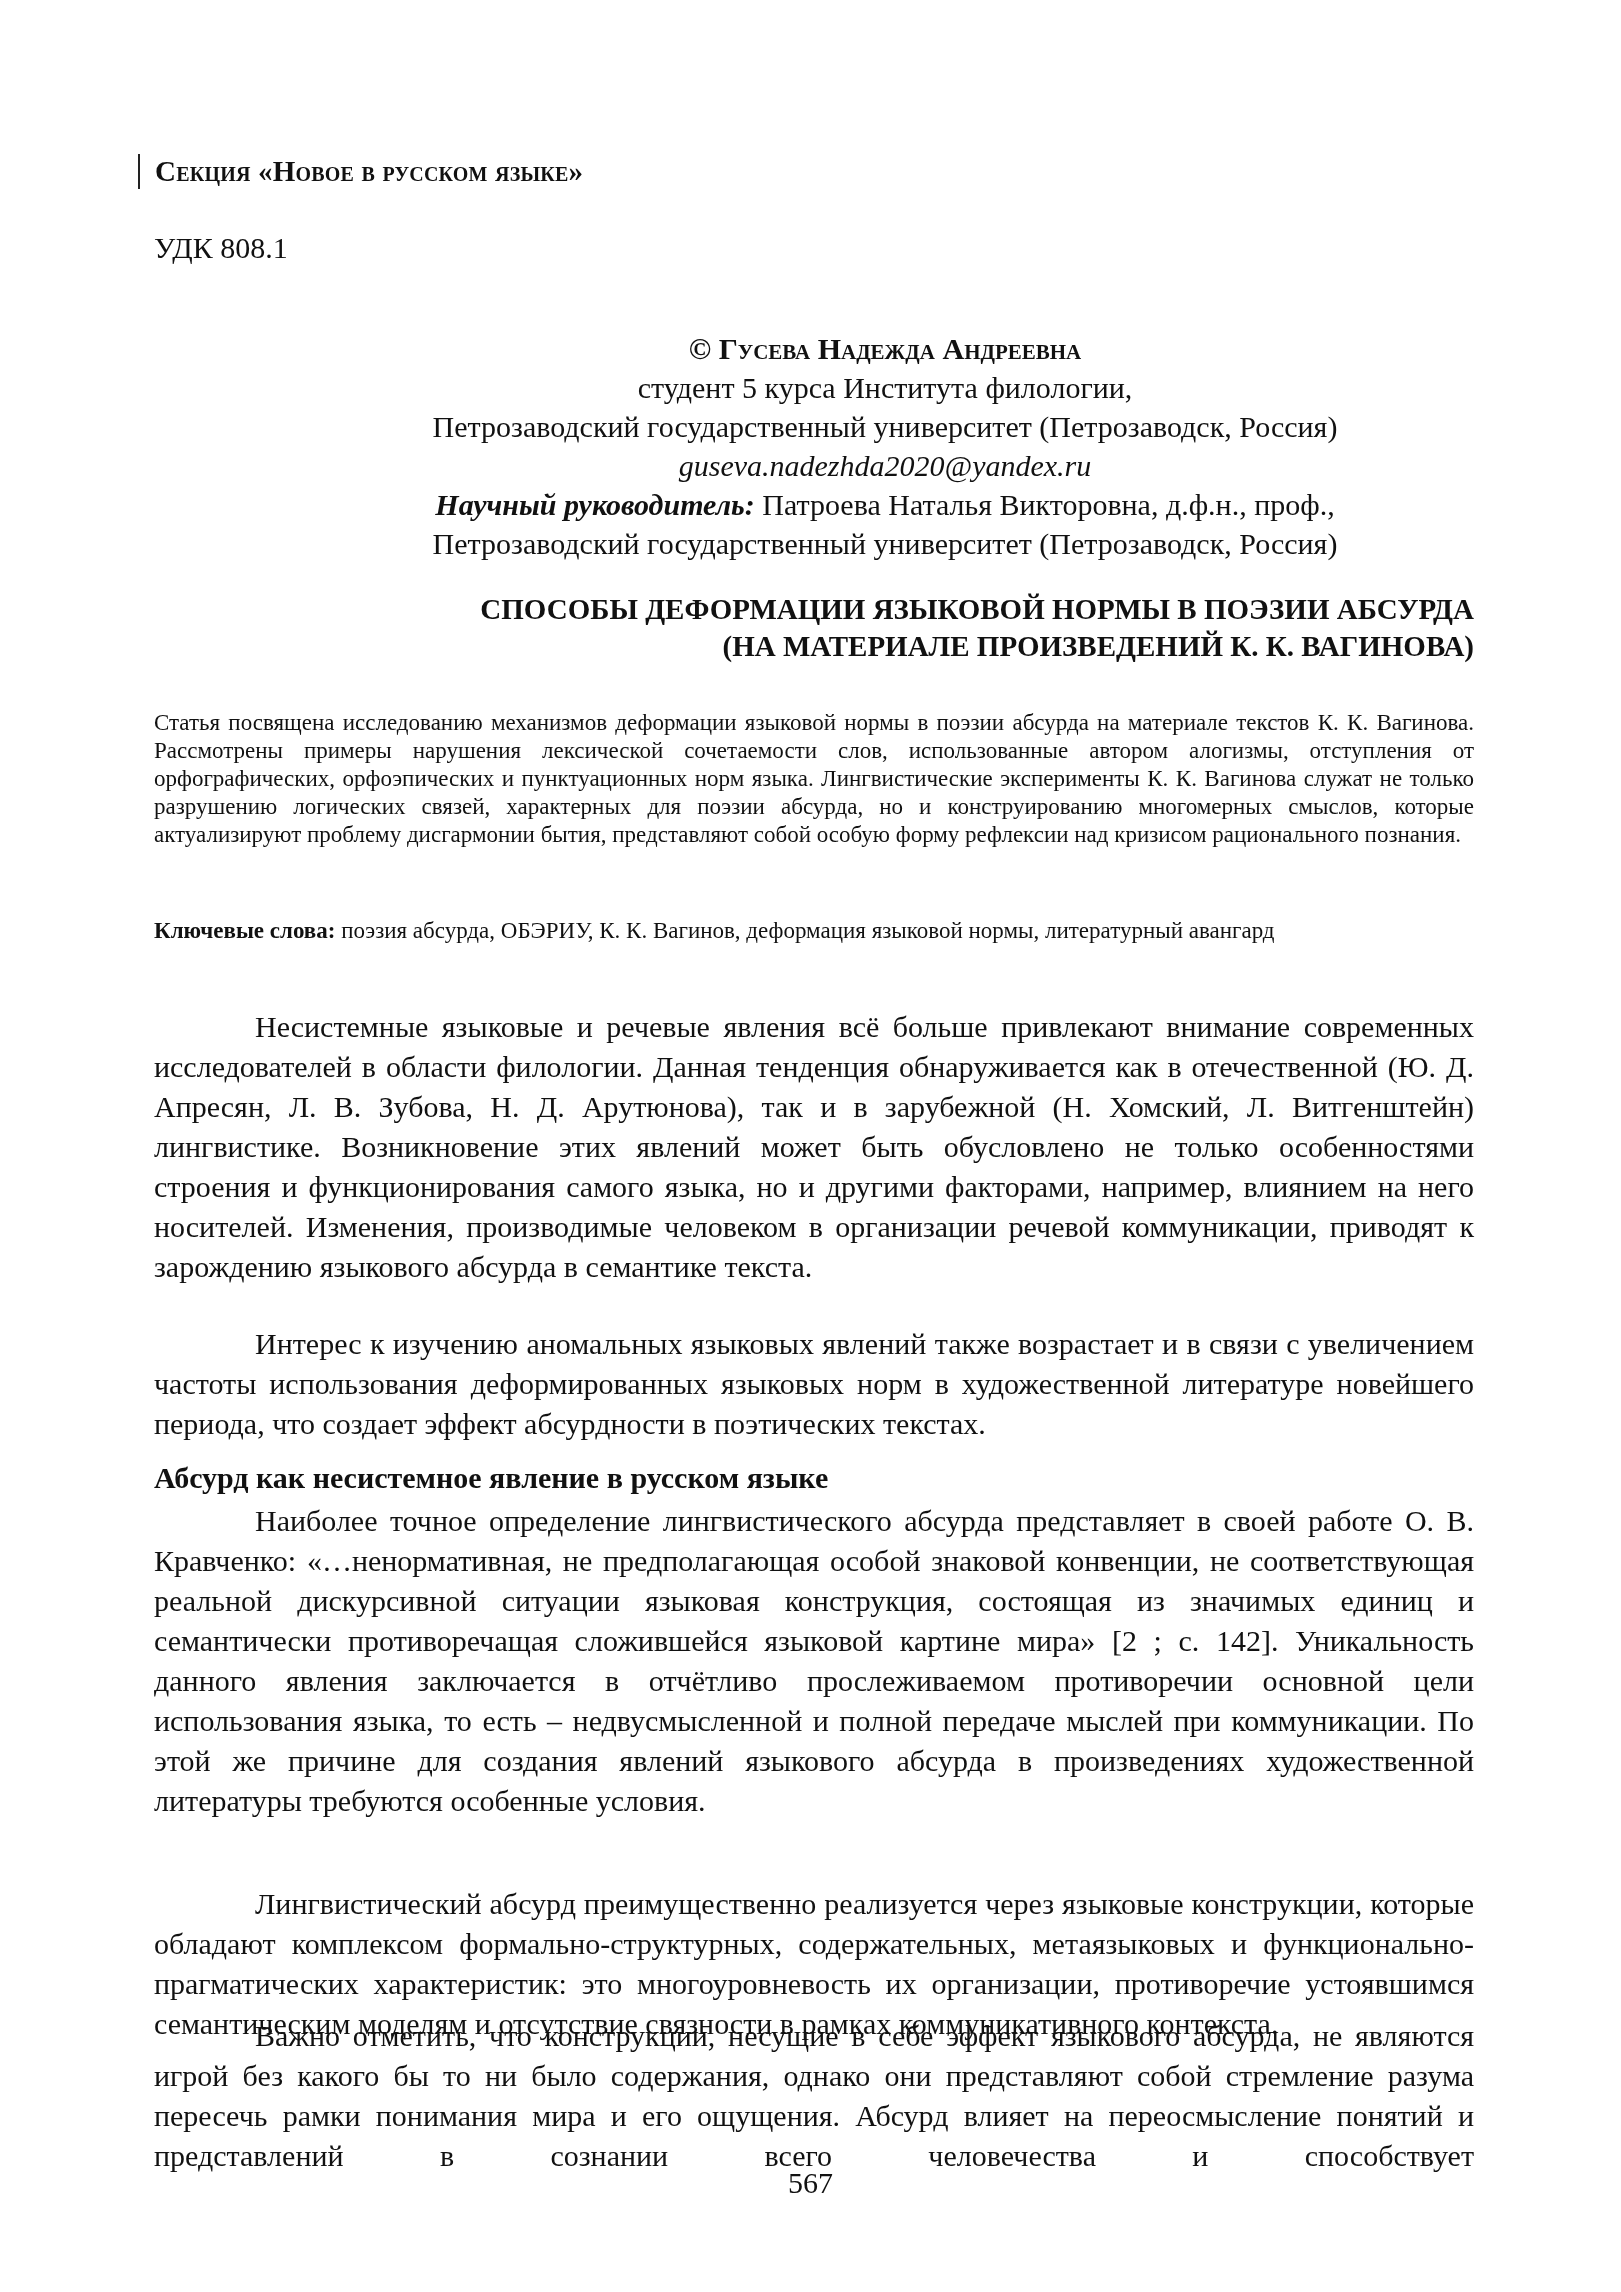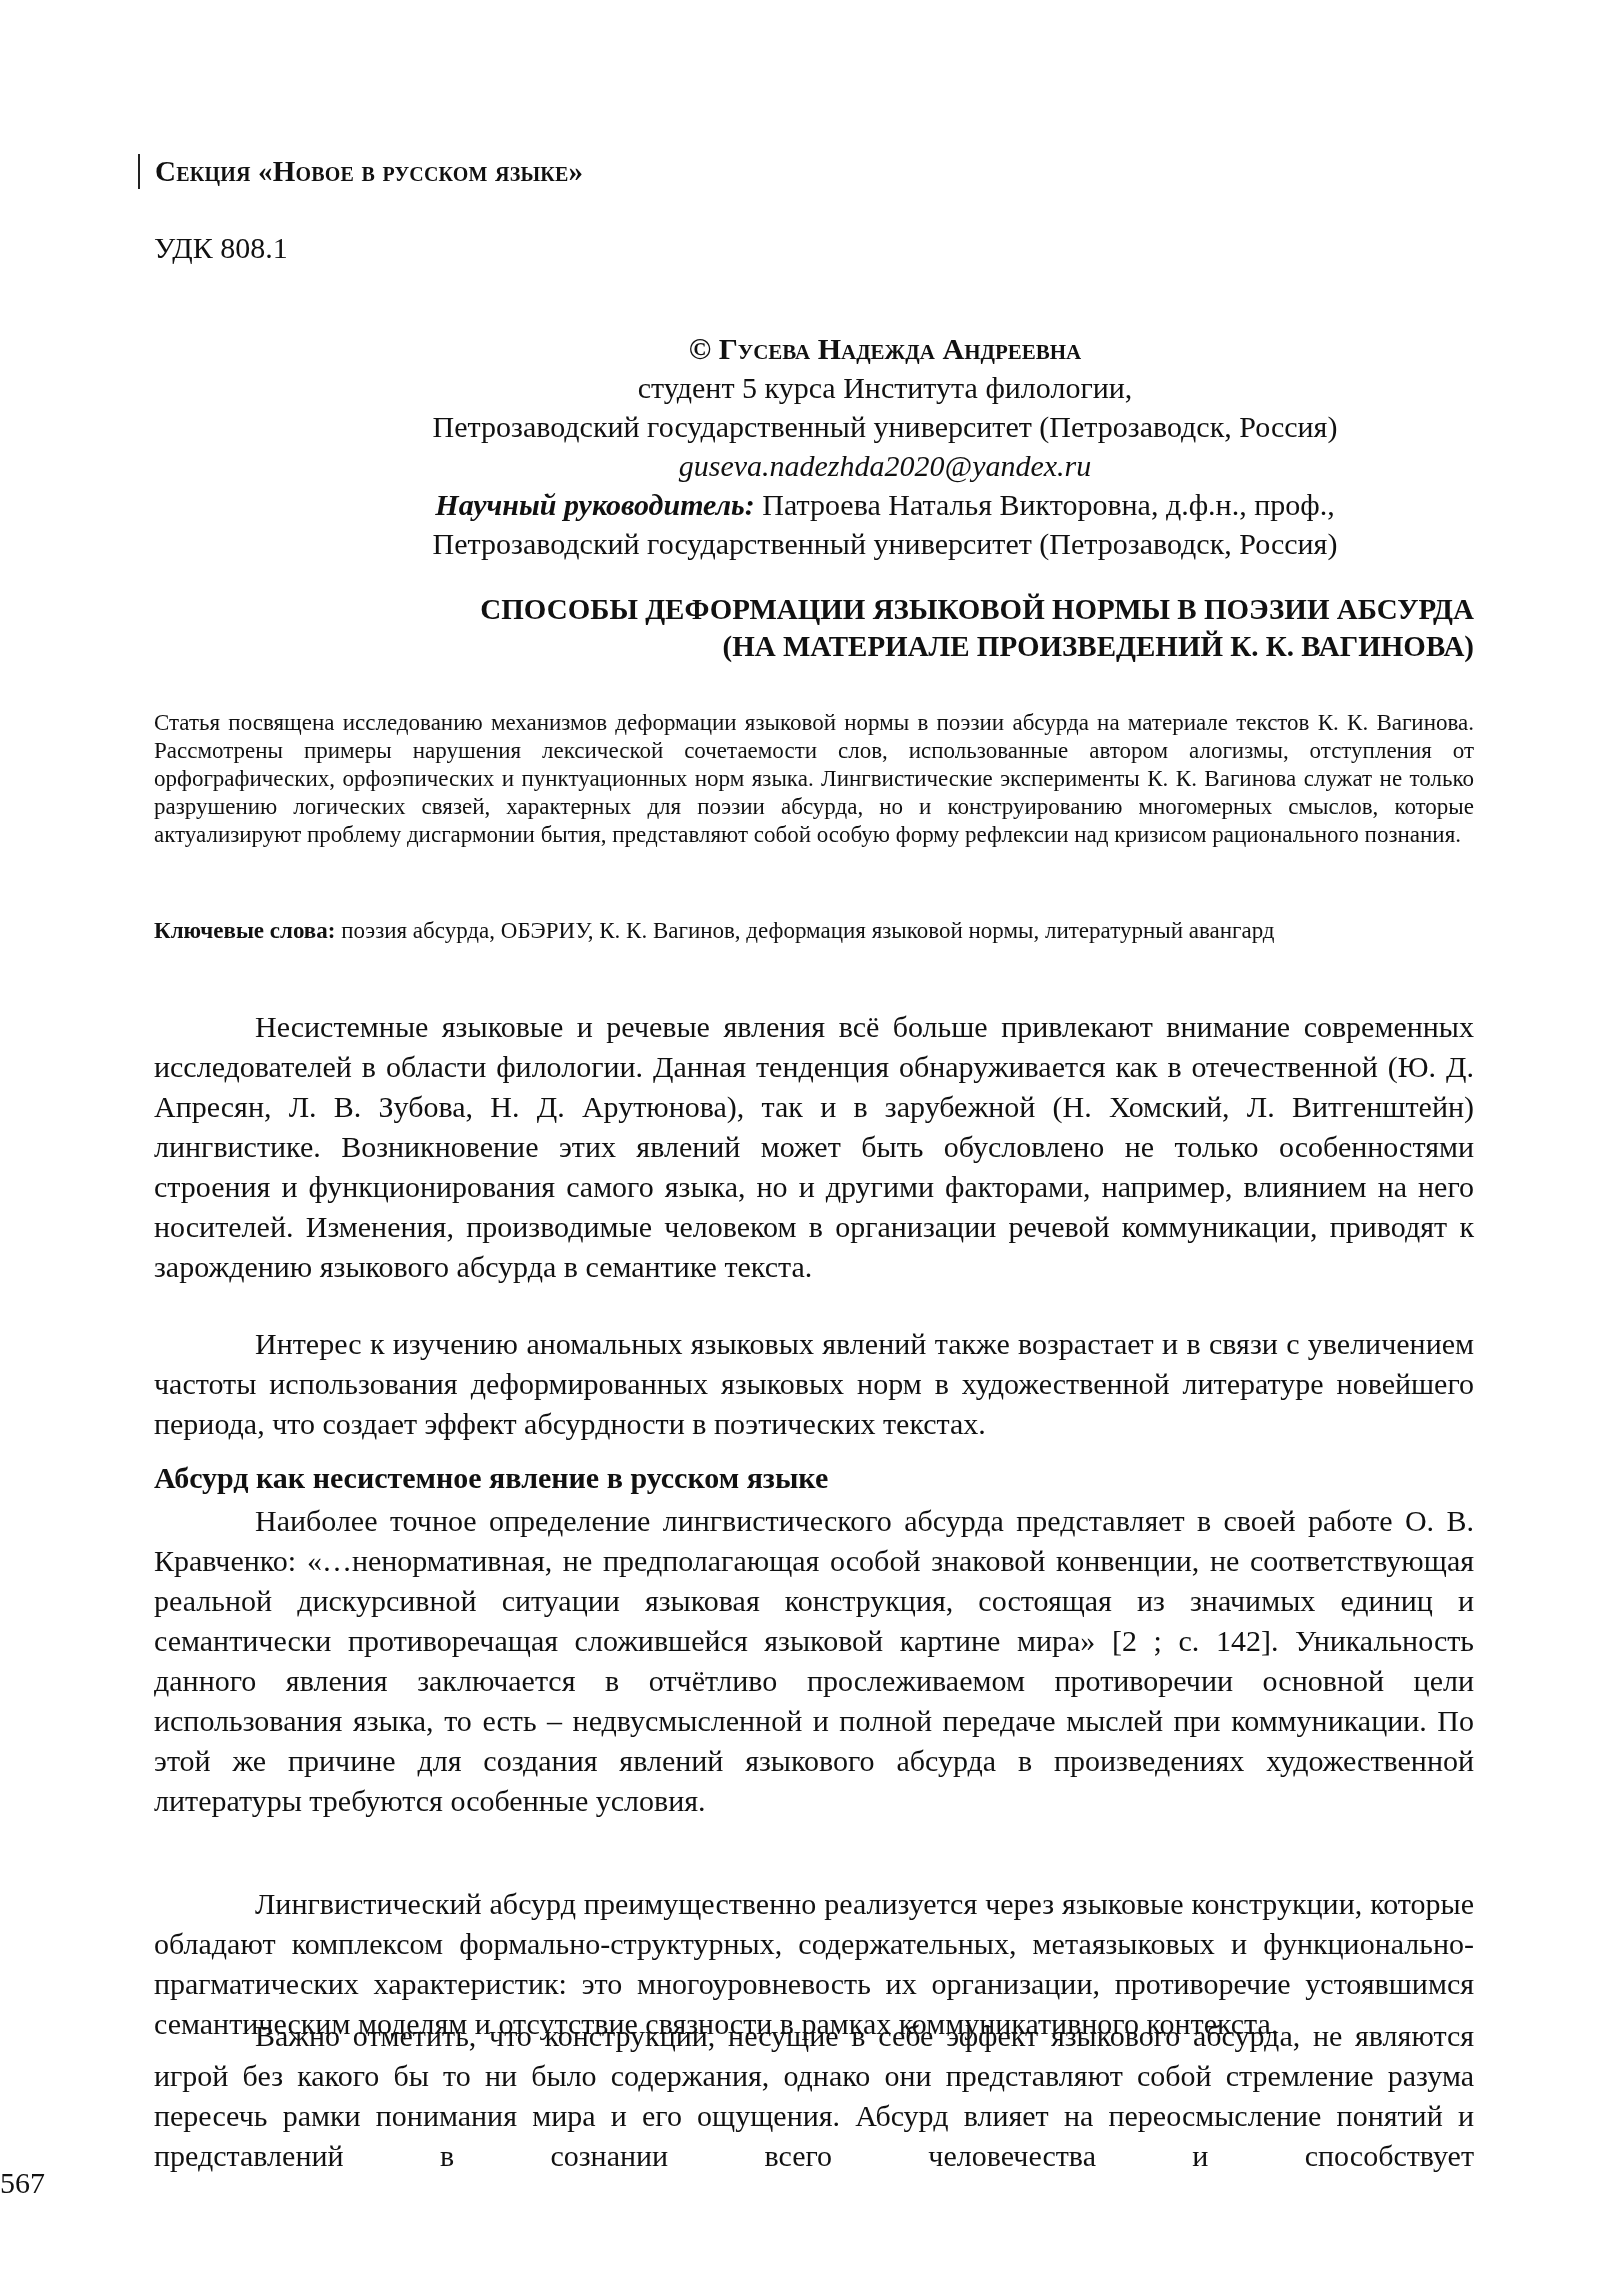--- a/index.html
+++ b/index.html
@@ -25,21 +25,21 @@
   .body { position: absolute; left: 154px; width: 1320px; font-size: 30px; line-height: 40px;
           text-align: justify; }
   .body p { margin: 0; text-indent: 101px; }
   .p1 { top: 1007px; }
   .p2 { top: 1324px; }
   .subheading { position: absolute; left: 154px; width: 1320px; top: 1461px; text-align: left;
                 font-size: 30px; font-weight: bold; }
   .p3 { top: 1501px; }
   .p4 { top: 1884px; }
   .p5 { top: 2016px; }
-  .page-number { position: absolute; left: 0; width: 1621px; top: 2166px; font-size: 30px; }
+  .page-number { position: absolute; left: 0; width: 1621px; top: 2166px; text-align: center; font-size: 30px; }
 </style>
 </head>
 <body>
 
 <div class="page">
   <div class="margin-bar"></div>
   <div class="section">Секция «Новое в русском языке»</div>
   <div class="udk">УДК 808.1</div>
 
   <div class="author-block">

